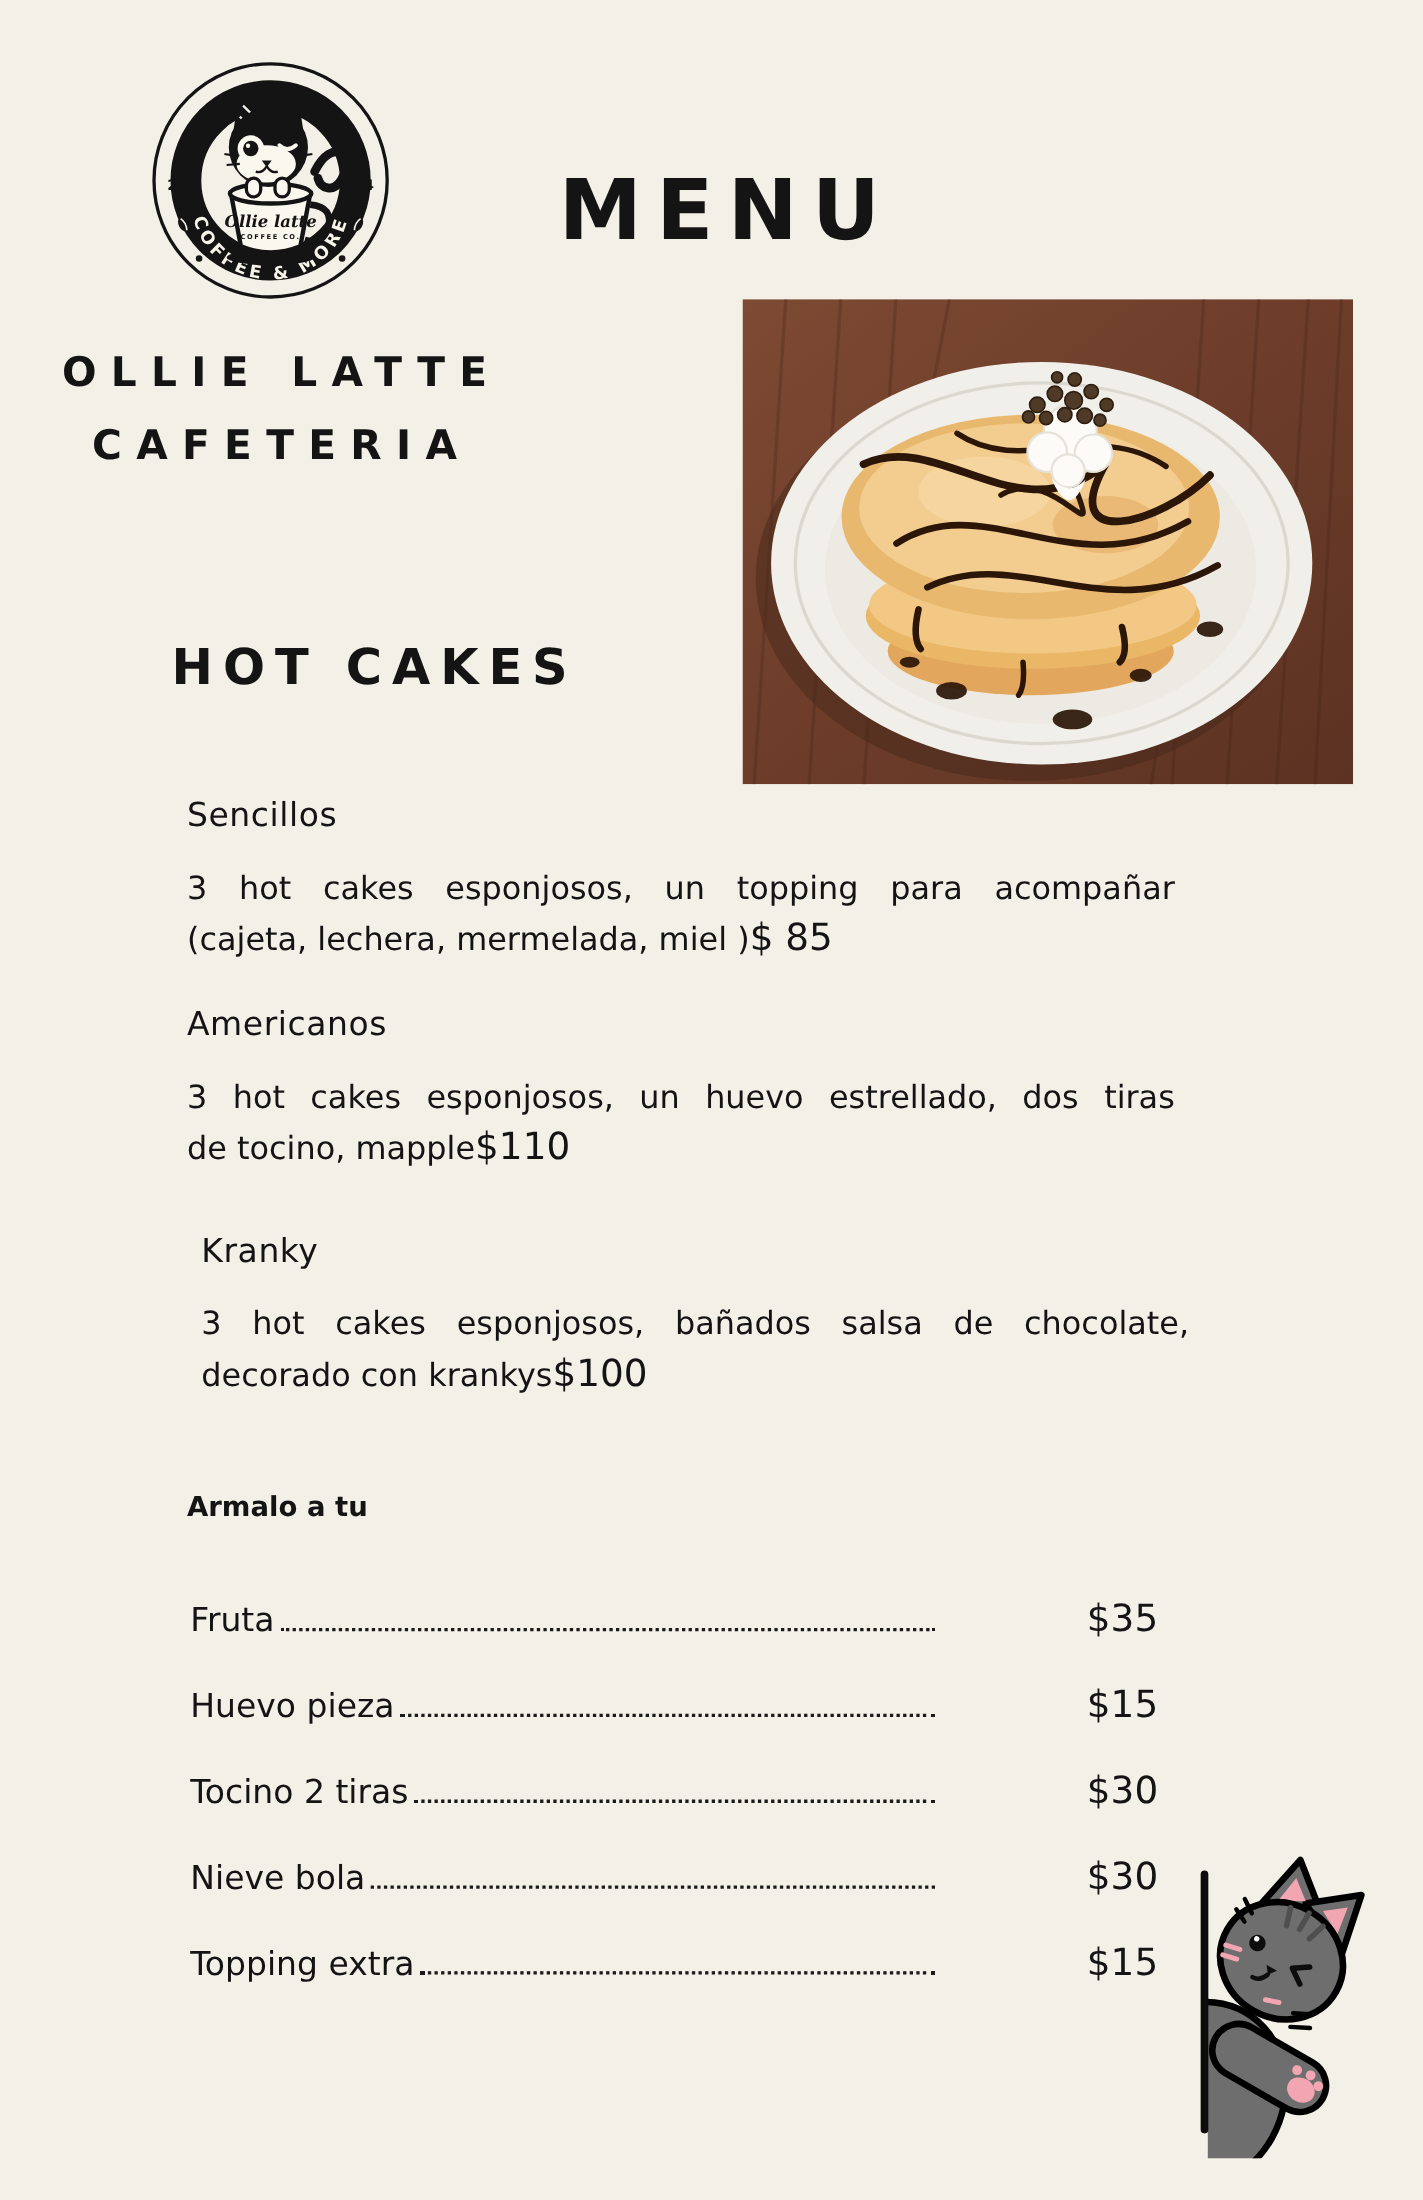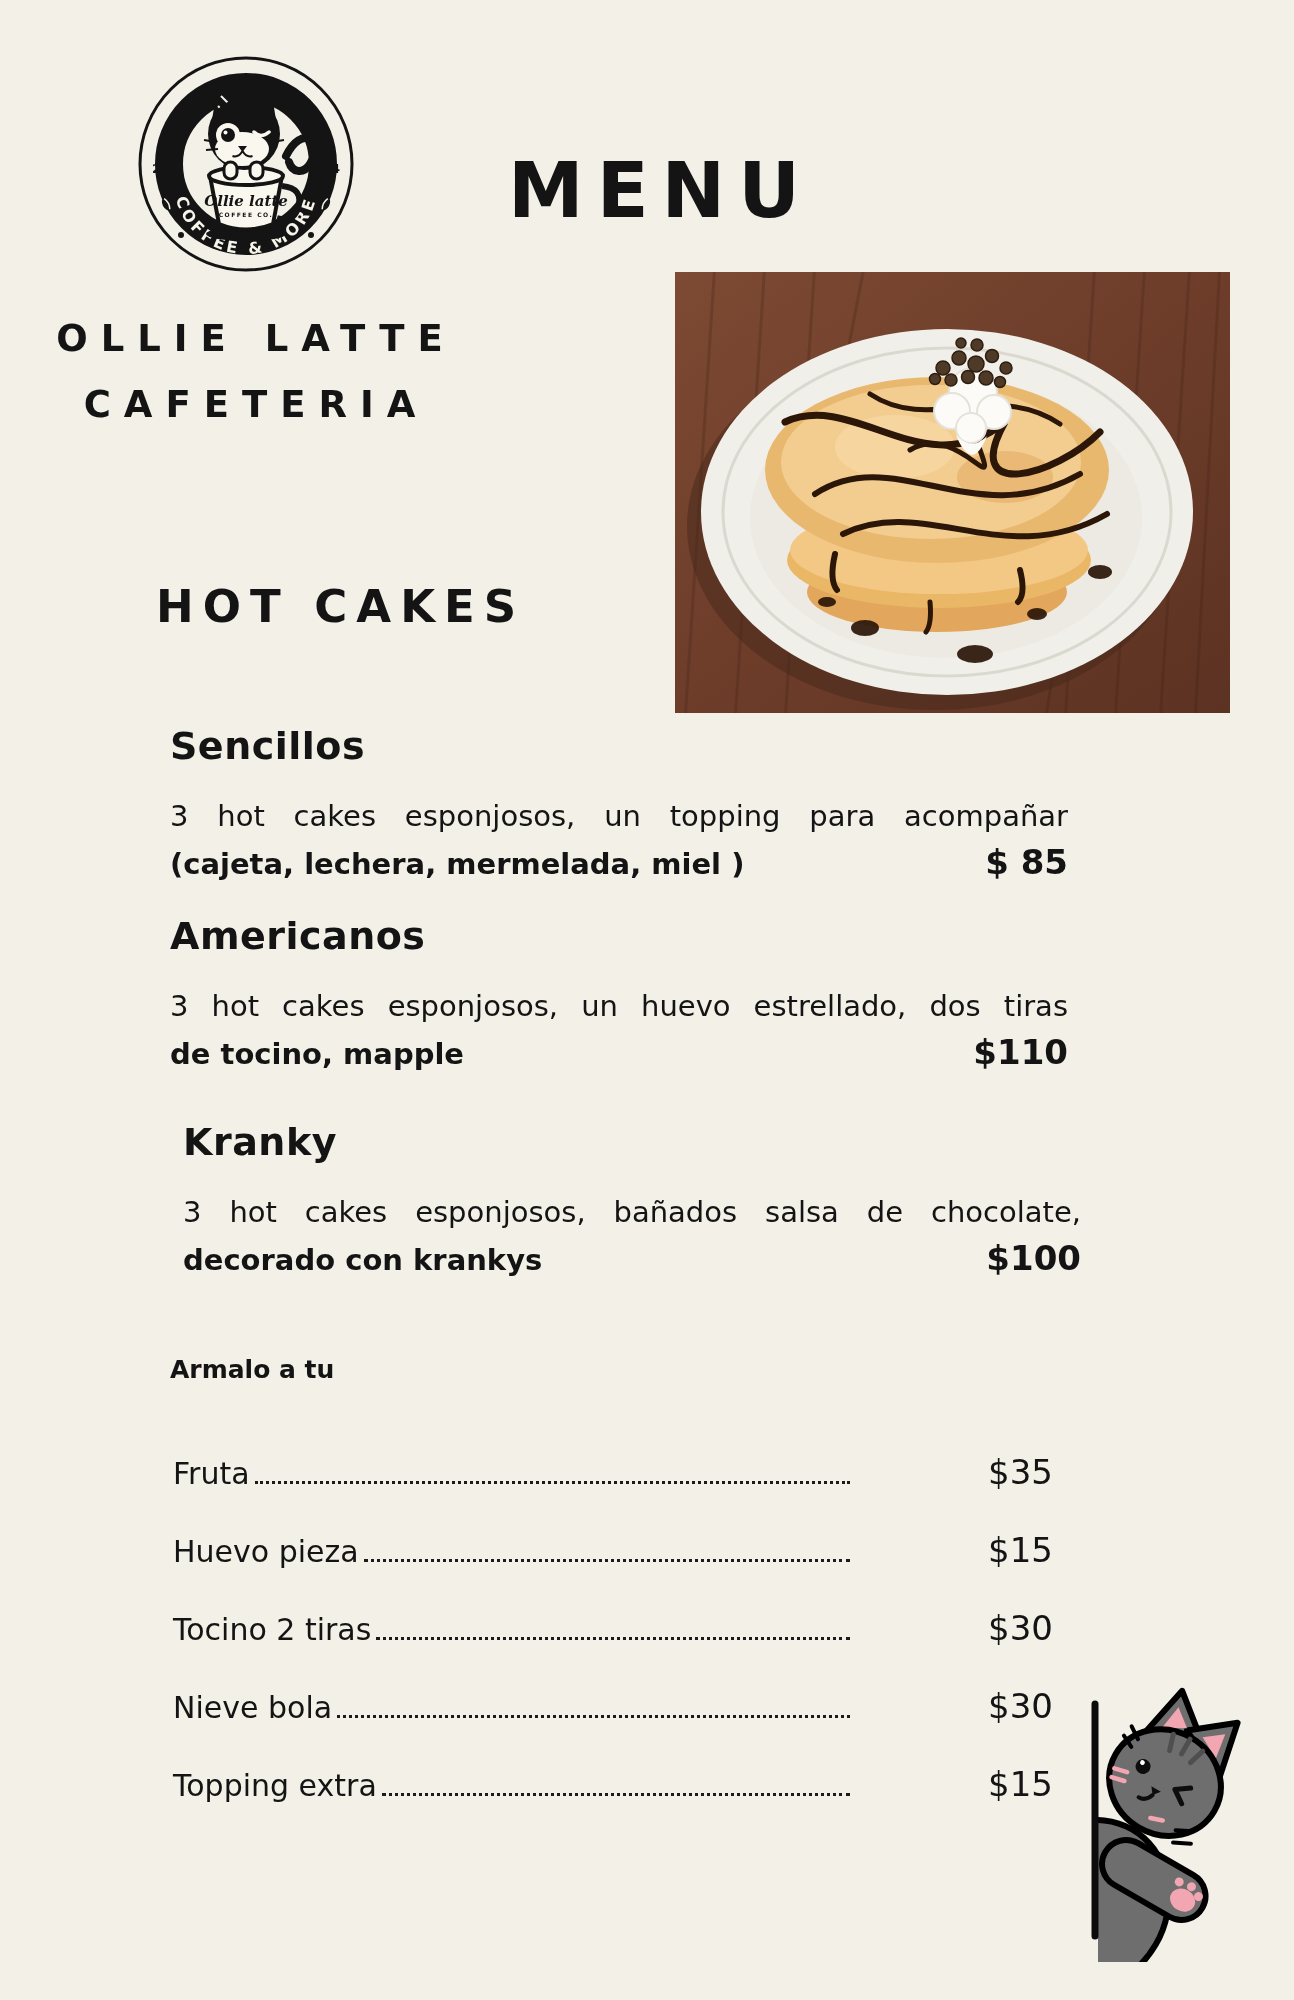--- a/index.html
+++ b/index.html
@@ -12,23 +12,23 @@
   .logo{position:absolute;left:136px;top:54px;width:220px;height:220px;}
   .menu-title{position:absolute;left:508px;top:146px;font-size:76px;font-weight:700;letter-spacing:13px;}
   .brand{position:absolute;left:52px;top:306px;width:408px;text-align:center;
          font-weight:800;font-size:37px;letter-spacing:13px;line-height:66px;}
   
   .photo{position:absolute;left:675px;top:272px;width:555px;height:441px;}
   
   .hotcakes-title{position:absolute;left:156px;top:580px;font-size:45px;font-weight:800;letter-spacing:9px;}
   .item{position:absolute;left:170px;width:898px;}
   #item-0{top:724px;} #item-1{top:914px;} #item-2{top:1120px;padding-left:13px;}
-  .item h3{margin:0;font-size:38px;font-weight:700;letter-spacing:0.5px;}
+  .item h3{margin:0;font-size:30px;font-weight:400;letter-spacing:0.5px;}
   .item .l1{margin-top:25px;font-size:29px;line-height:46px;text-align:justify;text-align-last:justify;}
-  .item .l2row{display:flex;justify-content:space-between;align-items:baseline;font-size:29px;line-height:46px;font-weight:bold;}
+  .item .l2row{display:flex;align-items:baseline;font-size:29px;line-height:46px;}
   .item .price{font-size:34px;}
   
   .extras-title{position:absolute;left:170px;top:1355px;font-size:25px;font-weight:700;}
   .extras{position:absolute;left:173px;top:1452px;width:910px;}
   .xrow{display:flex;align-items:baseline;height:78px;}
   .xlabel{font-size:30px;text-align:right;}
   .leader{flex:1;border-bottom:3.5px dotted #1b1b1b;margin:0 138px 9px 5px;}
   .xprice{width:95px;font-size:34px;}
   
   .peek-cat{position:absolute;left:1078px;top:1632px;width:214px;height:330px;}

